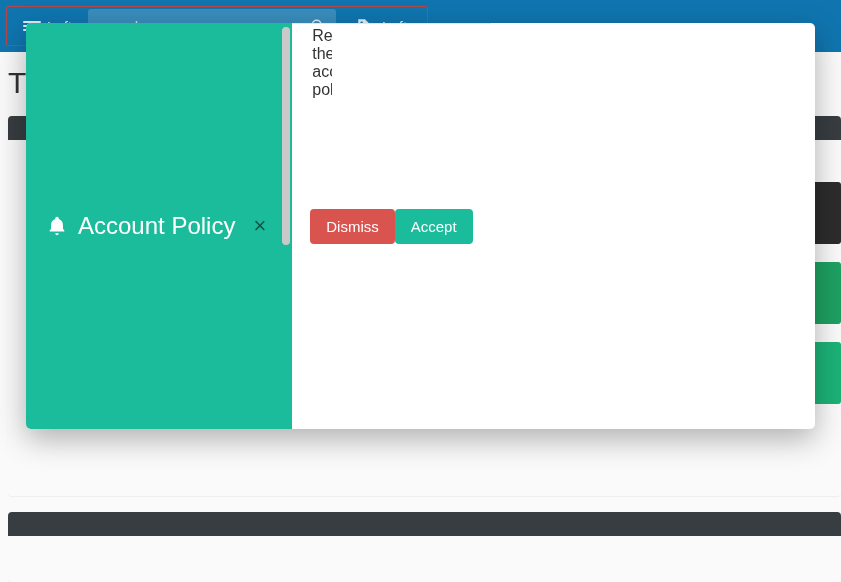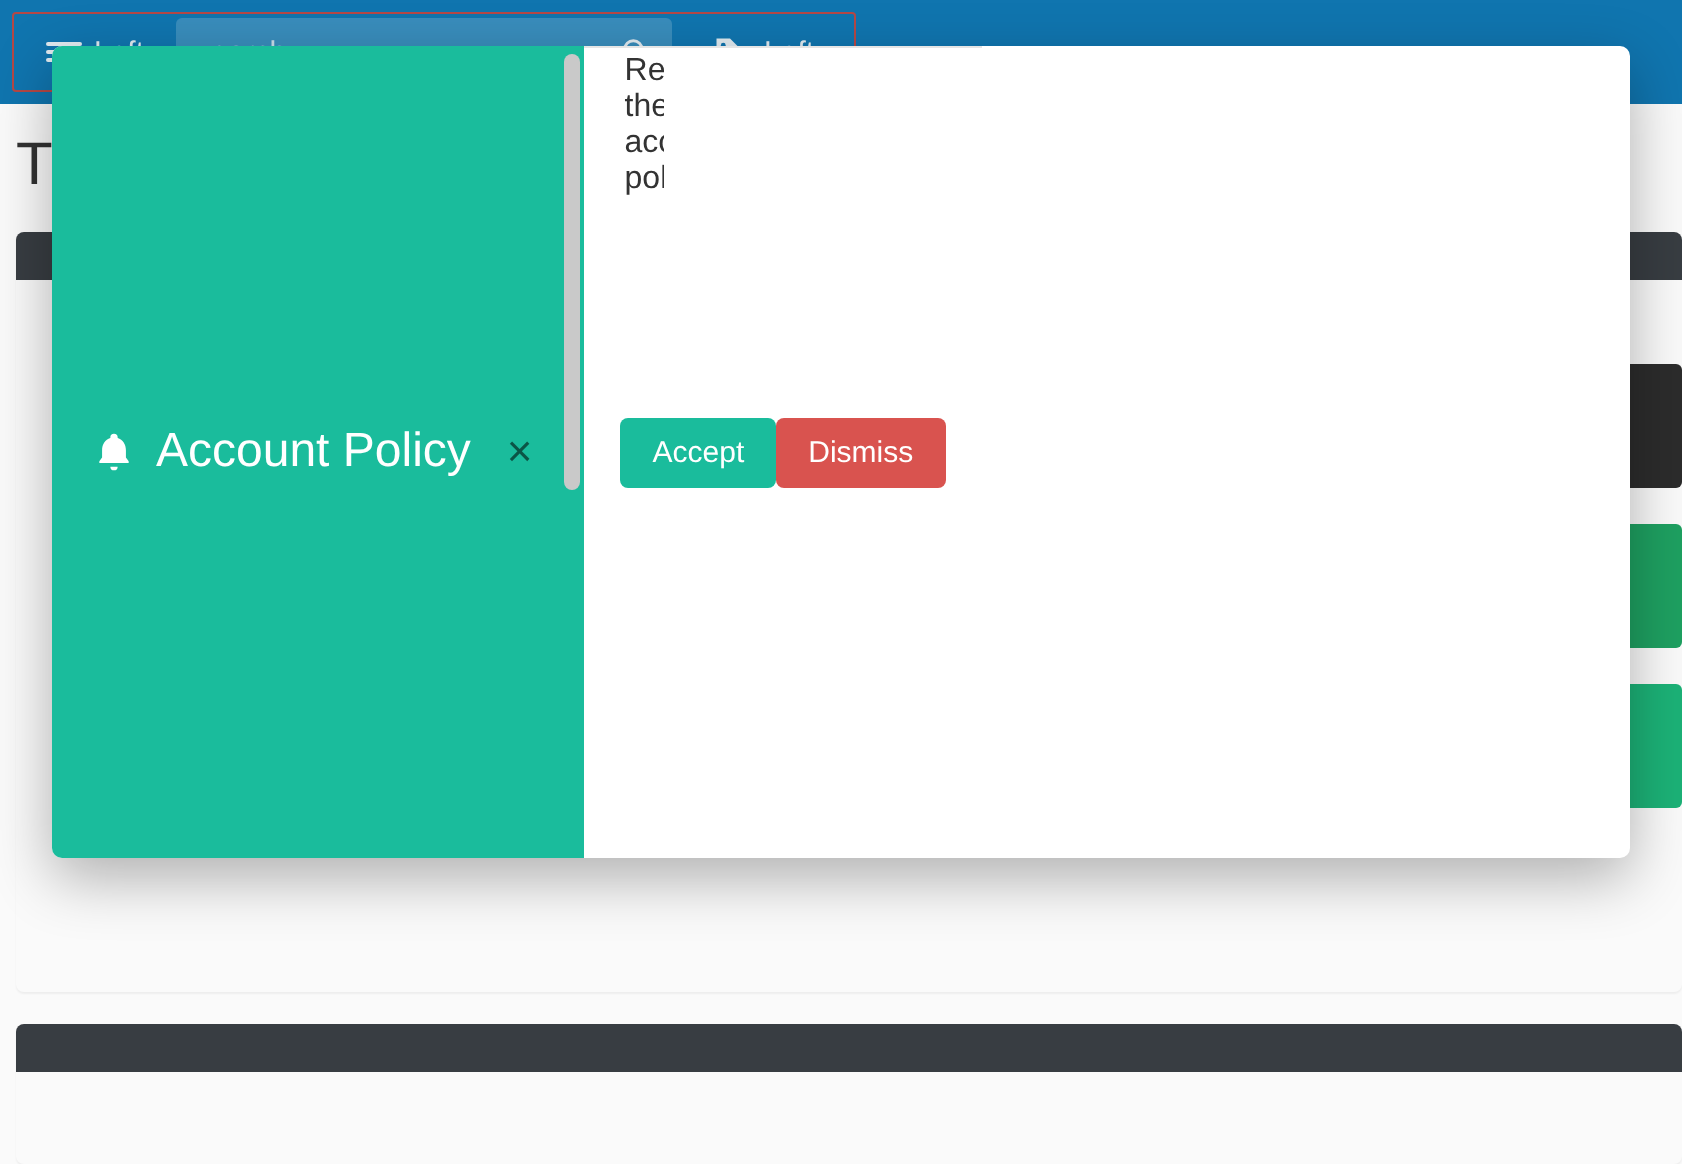--- a/index.html
+++ b/index.html
@@ -271,16 +271,16 @@
       <span>×</span>
     </span>
   </div>
   <div class="modal-body-wrap">
     <div class="modal-body">
       <p>Read the account policies...</p>
     </div>
     <div class="modal-scrollbar"></div>
   </div>
   <div class="modal-footer">
+    <button class="btn btn-dismiss">Dismiss</button>
     <button class="btn btn-accept">Accept</button>
-    <button class="btn btn-dismiss">Dismiss</button>
   </div>
 </div>
 
 </body></html>

